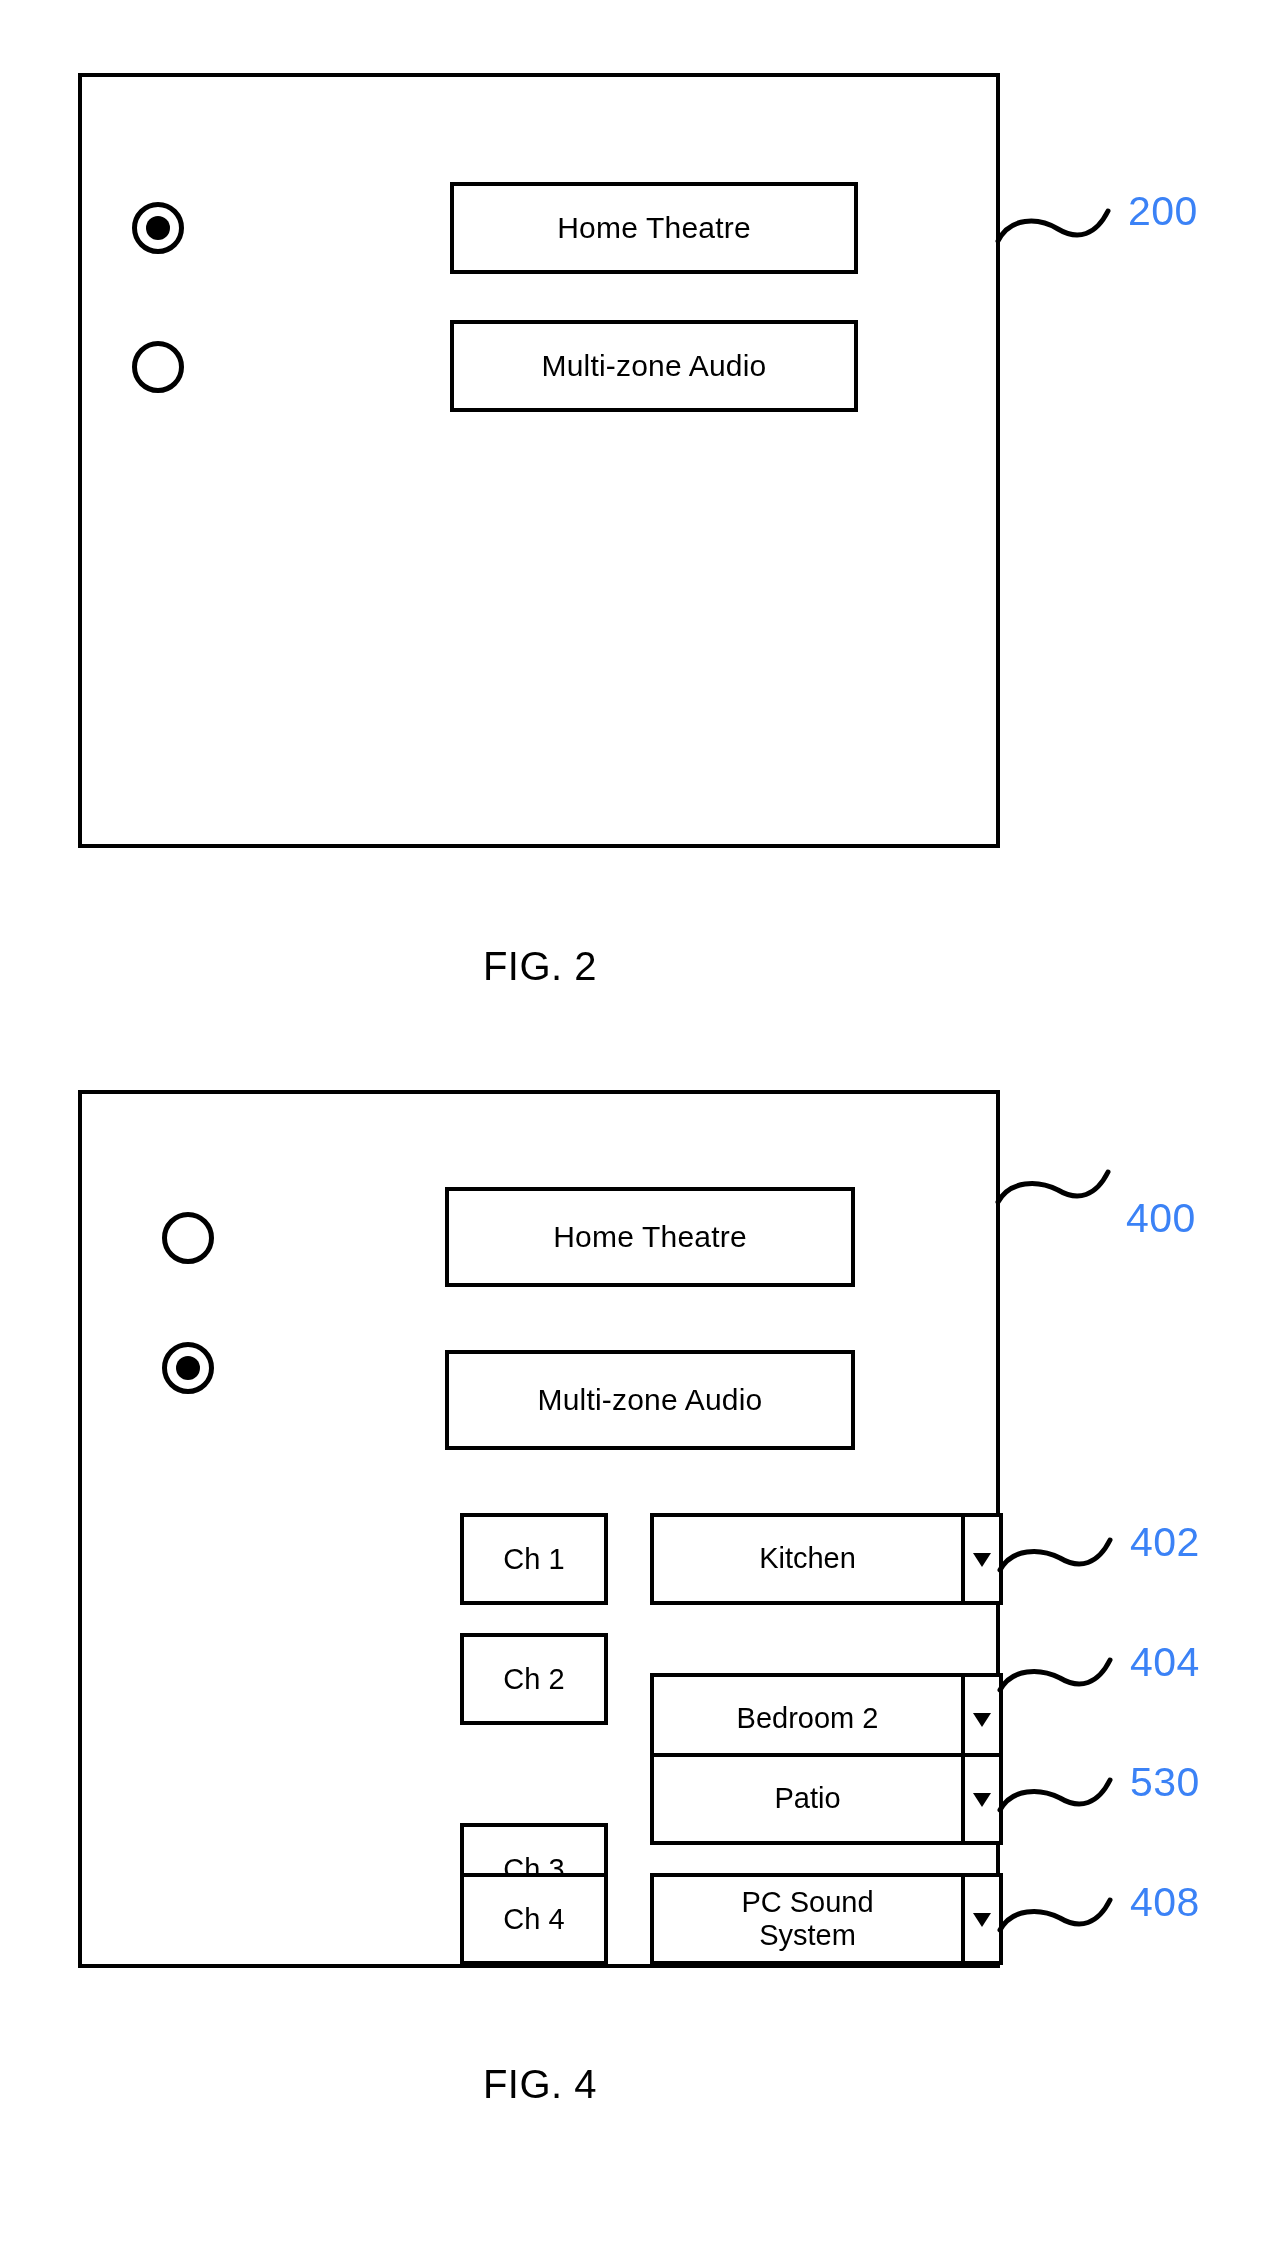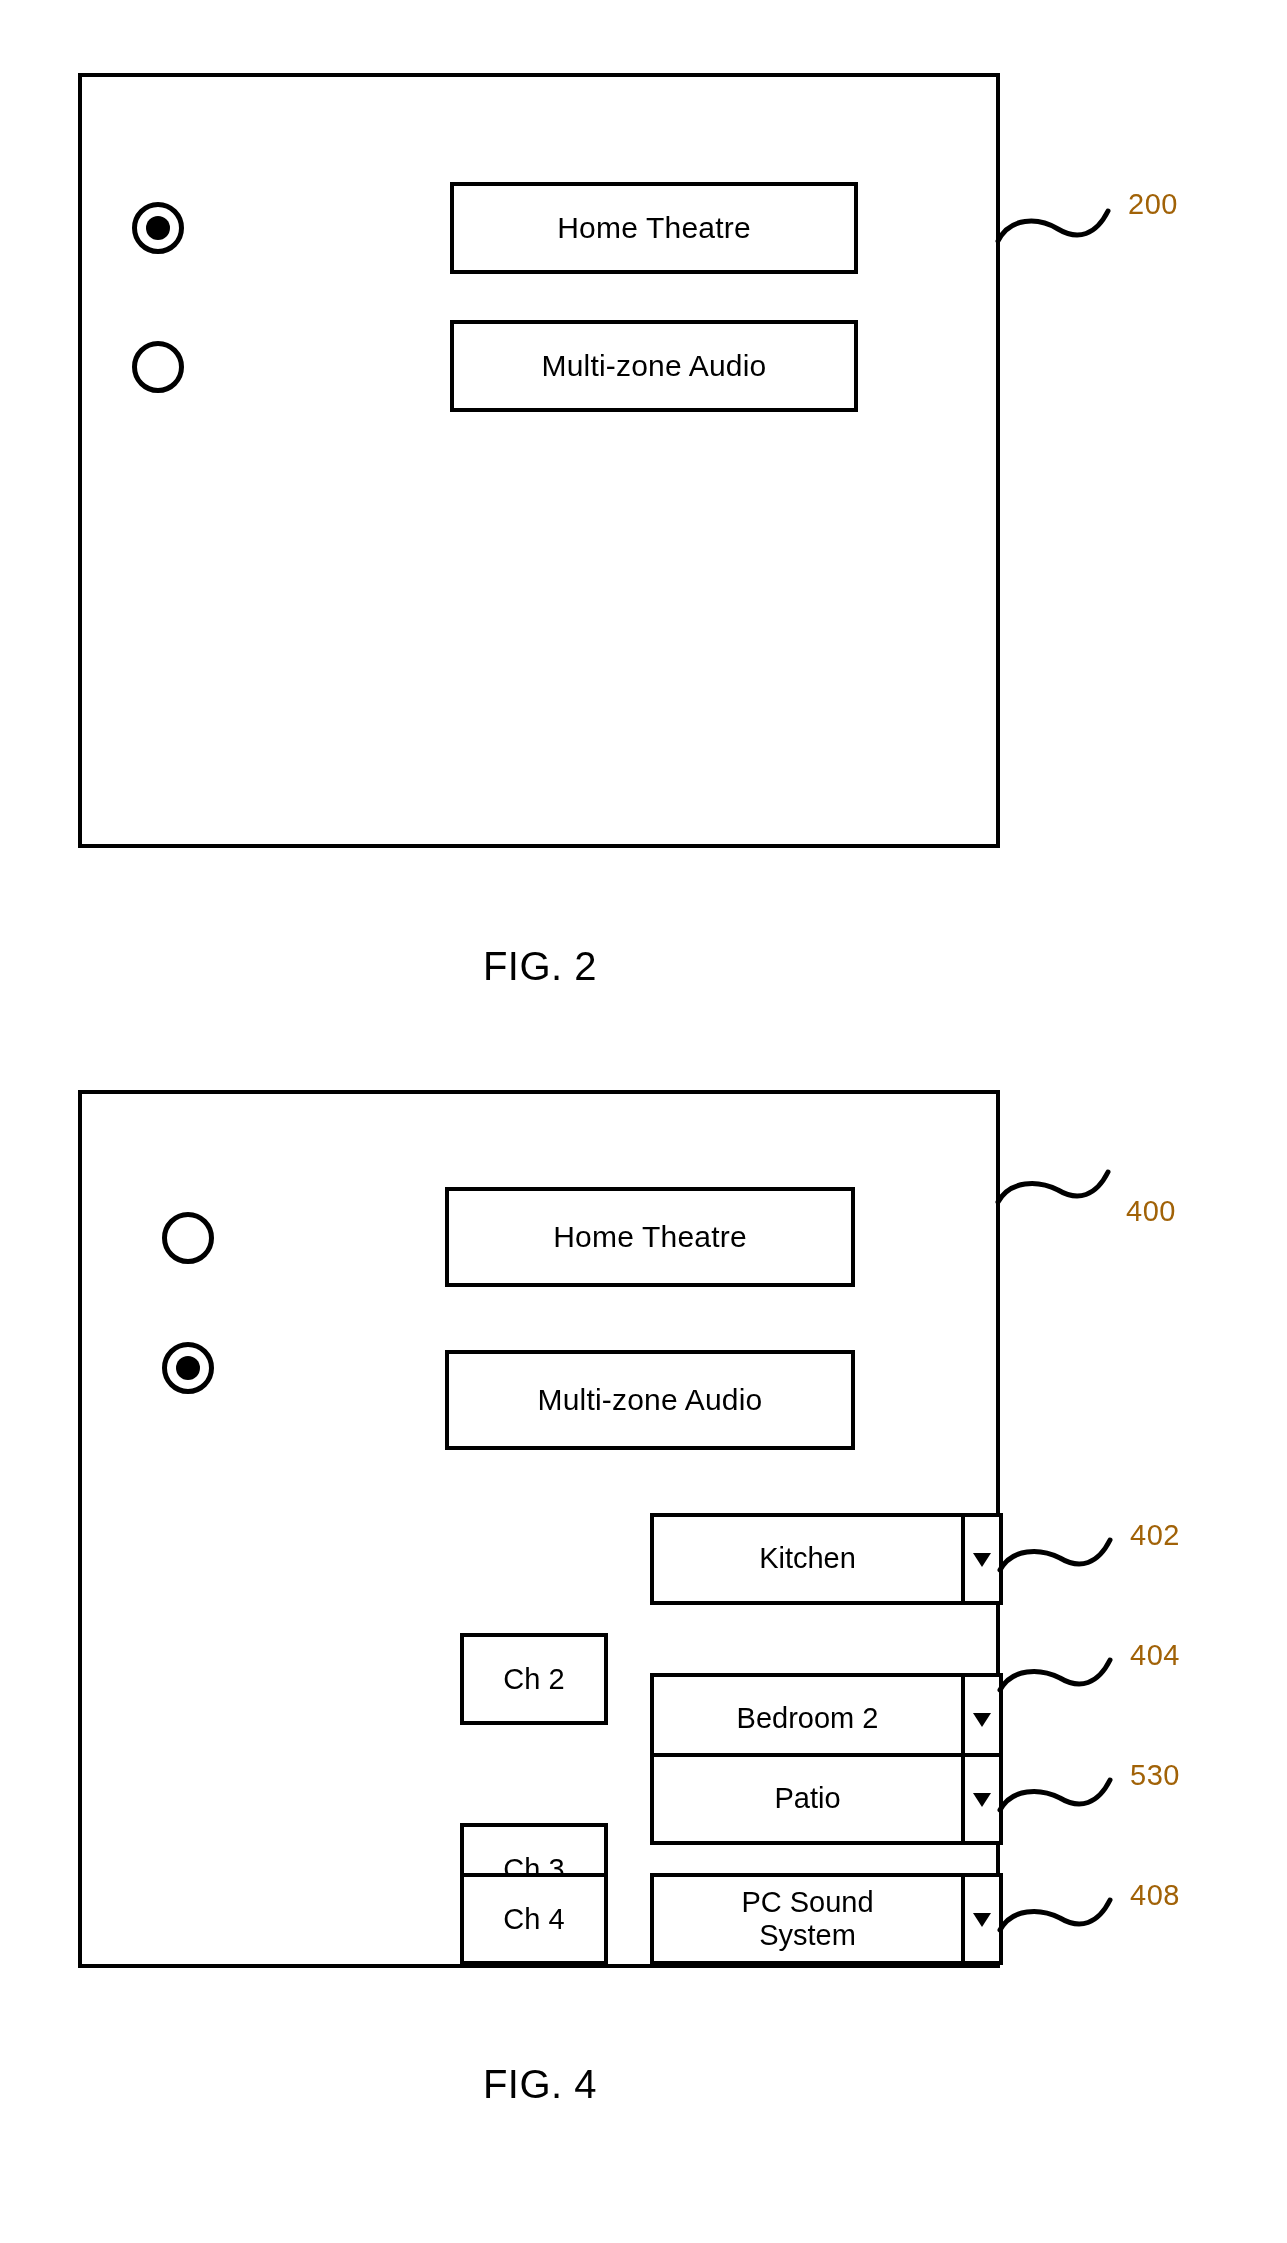--- a/index.html
+++ b/index.html
@@ -93,22 +93,22 @@
     display: flex;
     align-items: center;
     justify-content: center;
   }
   .dropdown-arrow-cell svg { display: block; }
 
   
   .leader { pointer-events: none; }
   .leader svg { display: block; overflow: visible; }
   .ref-num {
-    font-size: 29px;
-    color: #a16207;
+    font-size: 41px;
+    color: #3b82f6;
     white-space: nowrap;
     letter-spacing: 0.5px;
   }
 
   
   .fig-caption {
     font-size: 40px;
     color: #000000;
     text-align: center;
     letter-spacing: 0.5px;
@@ -158,20 +158,23 @@
   </div>
 
   <div class="abs btn" style="left:445px; top:1187px; width:410px; height:100px;">
     <span>Home Theatre</span>
   </div>
 
   <div class="abs btn" style="left:445px; top:1350px; width:410px; height:100px;">
     <span>Multi-zone Audio</span>
   </div>
 
+  <div class="abs ch-box" style="left:460px; top:1513px; width:148px; height:92px;">
+    <span>Ch 1</span>
+  </div>
   <div class="abs dropdown" style="left:650px; top:1513px; width:353px; height:92px;">
     <span class="dropdown-value">Kitchen</span>
     <span class="dropdown-arrow-cell">
       <svg width="22" height="22" viewBox="0 0 22 22">
           <polygon points="2,5 20,5 11,19" fill="#000000"></polygon>
         </svg>
     </span>
   </div>
   <div class="abs leader" style="left:998px; top:1528px; width:130px; height:56px;">
     <svg width="130" height="56" viewBox="0 0 130 56">

